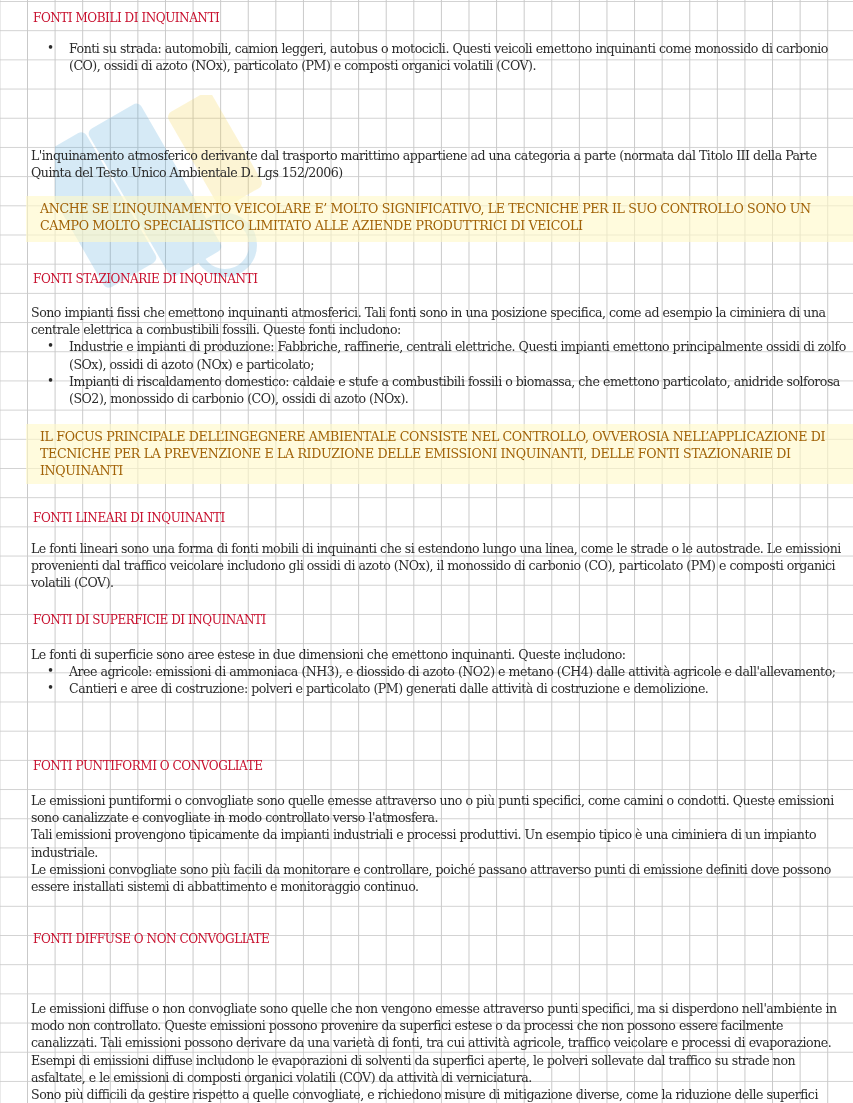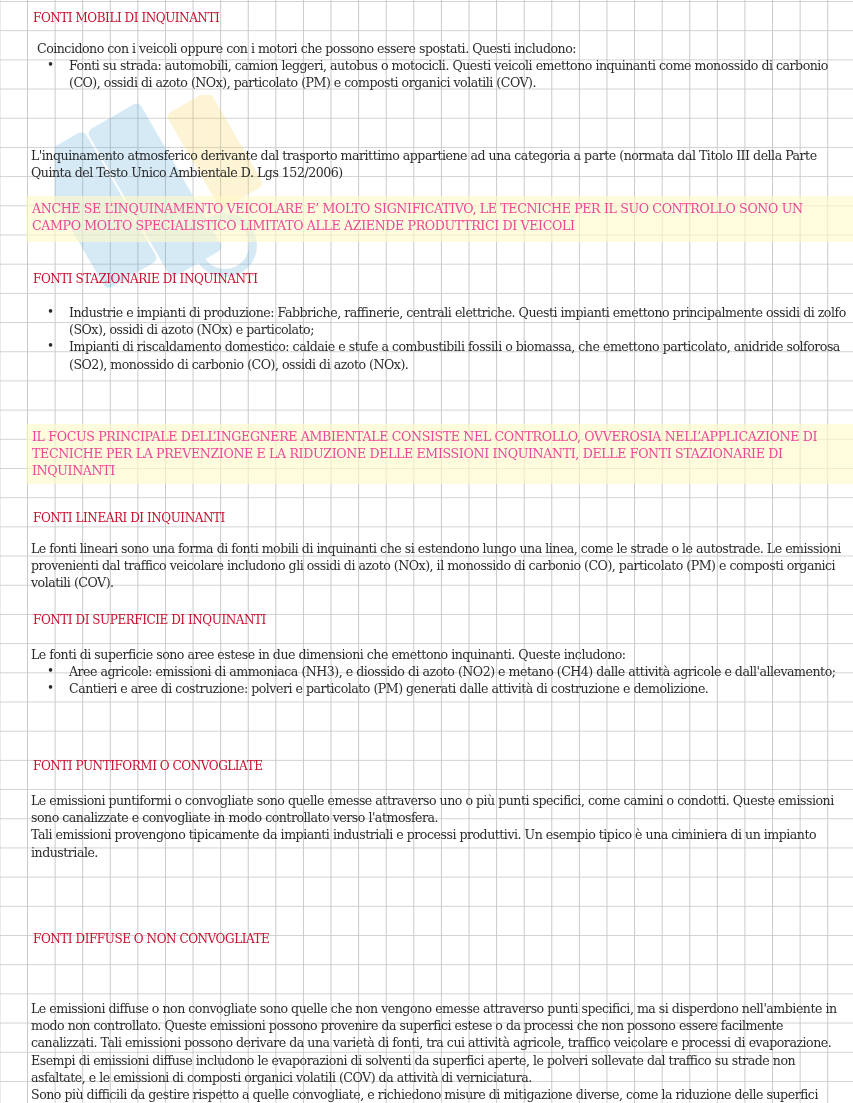--- a/index.html
+++ b/index.html
@@ -65,51 +65,51 @@
     font-size: 12px;
   }
   .highlight {
     position: absolute;
     left: 26px;
     width: 827px;
     background: rgba(255, 249, 200, 0.62);
     font-size: 12.6px;
     line-height: 17.2px;
     letter-spacing: -0.35px;
-    color: #ec4899;
-    padding: 4px 0 4px 6px;
+    color: #a16207;
+    padding: 4px 0 4px 14px;
     box-sizing: border-box;
   }
 </style>
 </head>
 <body>
 
 <svg class="watermark" viewBox="0 0 230 230">
   <g fill="#4aa3d8">
     <rect x="10" y="40" width="60" height="150" rx="6" transform="rotate(-30 40 115)"></rect>
     <rect x="70" y="10" width="60" height="170" rx="6" transform="rotate(-30 100 95)"></rect>
     <rect x="135" y="0" width="50" height="110" rx="6" transform="rotate(-30 160 55)" fill="#f4d03f"></rect>
     <circle cx="170" cy="150" r="28" fill="none" stroke="#4aa3d8" stroke-width="8"></circle>
   </g>
 </svg>
 
 <div class="page">
 
   <div class="heading" style="top:11px;">FONTI MOBILI DI INQUINANTI</div>
   <div class="para" style="top:40px; left:37px;">
-    <p>Coincidono con i veicoli oppure con i motori che possono essere spostati. Questi includono:</p>
     <ul style="padding-left:32px;">
       <li>Fonti su strada: automobili, camion leggeri, autobus o motocicli. Questi veicoli emettono inquinanti come monossido di carbonio (CO), ossidi di azoto (NOx), particolato (PM) e composti organici volatili (COV).</li>
     </ul>
   </div>
   <div class="para" style="top:147px;">L'inquinamento atmosferico derivante dal trasporto marittimo appartiene ad una categoria a parte (normata dal Titolo III della Parte Quinta del Testo Unico Ambientale D. Lgs 152/2006)</div>
   <div class="highlight" style="top:196px; height:46px;">ANCHE SE L’INQUINAMENTO VEICOLARE E’ MOLTO SIGNIFICATIVO, LE TECNICHE PER IL SUO CONTROLLO SONO UN CAMPO MOLTO SPECIALISTICO LIMITATO ALLE AZIENDE PRODUTTRICI DI VEICOLI</div>
 
   <div class="heading" style="top:272px;">FONTI STAZIONARIE DI INQUINANTI</div>
   <div class="para" style="top:304px;">
+    <p>Sono impianti fissi che emettono inquinanti atmosferici. Tali fonti sono in una posizione specifica, come ad esempio la ciminiera di una centrale elettrica a combustibili fossili. Queste fonti includono:</p>
     <ul>
       <li> Industrie e impianti di produzione: Fabbriche, raffinerie, centrali elettriche. Questi impianti emettono principalmente ossidi di zolfo (SOx), ossidi di azoto (NOx) e particolato;</li>
       <li> Impianti di riscaldamento domestico: caldaie e stufe a combustibili fossili o biomassa, che emettono particolato, anidride solforosa (SO2), monossido di carbonio (CO), ossidi di azoto (NOx).</li>
     </ul>
   </div>
   <div class="highlight" style="top:424px; height:60px;">IL FOCUS PRINCIPALE DELL’INGEGNERE AMBIENTALE CONSISTE NEL CONTROLLO, OVVEROSIA NELL’APPLICAZIONE DI TECNICHE PER LA PREVENZIONE E LA RIDUZIONE DELLE EMISSIONI INQUINANTI, DELLE FONTI STAZIONARIE DI INQUINANTI</div>
 
   <div class="heading" style="top:511px;">FONTI LINEARI DI INQUINANTI</div>
   <div class="para" style="top:540px;">Le fonti lineari sono una forma di fonti mobili di inquinanti che si estendono lungo una linea, come le strade o le autostrade. Le emissioni provenienti dal traffico veicolare includono gli ossidi di azoto (NOx), il monossido di carbonio (CO), particolato (PM) e composti organici volatili (COV).</div>
 
@@ -119,20 +119,21 @@
     <ul>
       <li>Aree agricole: emissioni di ammoniaca (NH3), e diossido di azoto (NO2) e metano (CH4) dalle attività agricole e dall'allevamento;</li>
       <li>Cantieri e aree di costruzione: polveri e particolato (PM) generati dalle attività di costruzione e demolizione.</li>
     </ul>
   </div>
 
   <div class="heading" style="top:759px;">FONTI PUNTIFORMI O CONVOGLIATE</div>
   <div class="para" style="top:792px;">
     <p>Le emissioni puntiformi o convogliate sono quelle emesse attraverso uno o più punti specifici, come camini o condotti. Queste emissioni sono canalizzate e convogliate in modo controllato verso l'atmosfera.</p>
     <p>Tali emissioni provengono tipicamente da impianti industriali e processi produttivi. Un esempio tipico è una ciminiera di un impianto industriale.</p>
+    <p>Le emissioni convogliate sono più facili da monitorare e controllare, poiché passano attraverso punti di emissione definiti dove possono essere installati sistemi di abbattimento e monitoraggio continuo.</p>
   </div>
 
   <div class="heading" style="top:932px;">FONTI DIFFUSE O NON CONVOGLIATE</div>
   <div class="para" style="top:1000px;">
     <p>Le emissioni diffuse o non convogliate sono quelle che non vengono emesse attraverso punti specifici, ma si disperdono nell'ambiente in modo non controllato. Queste emissioni possono provenire da superfici estese o da processi che non possono essere facilmente canalizzati. Tali emissioni possono derivare da una varietà di fonti, tra cui attività agricole, traffico veicolare e processi di evaporazione. Esempi di emissioni diffuse includono le evaporazioni di solventi da superfici aperte, le polveri sollevate dal traffico su strade non asfaltate, e le emissioni di composti organici volatili (COV) da attività di verniciatura.</p>
     <p>Sono più difficili da gestire rispetto a quelle convogliate, e richiedono misure di mitigazione diverse, come la riduzione delle superfici esposte.Le fonti diffuse devono essere convogliate quando possibile.</p>
   </div>
 
 </div>
 

